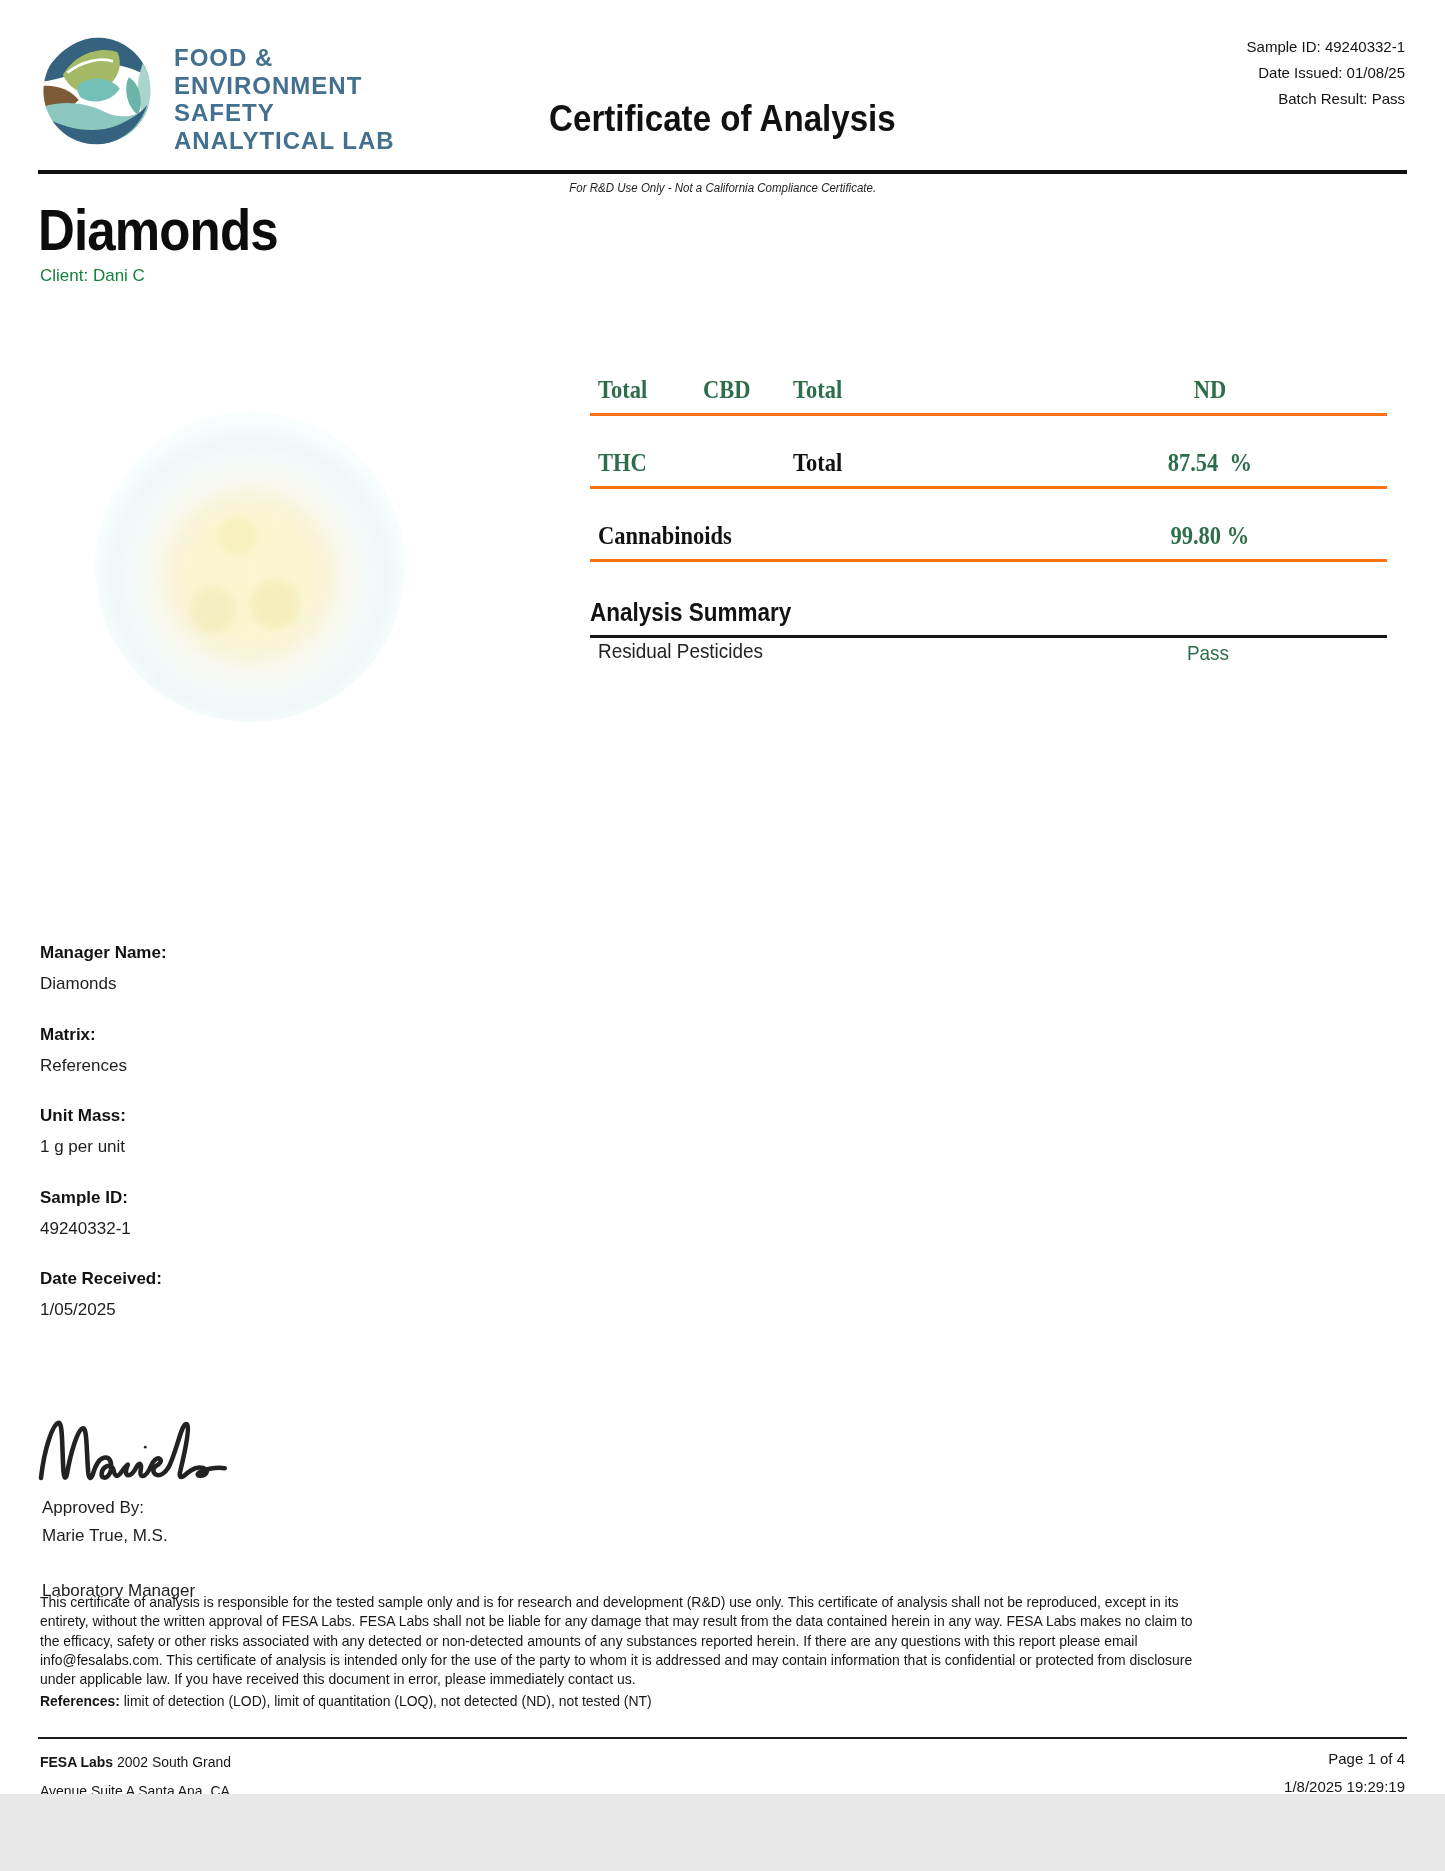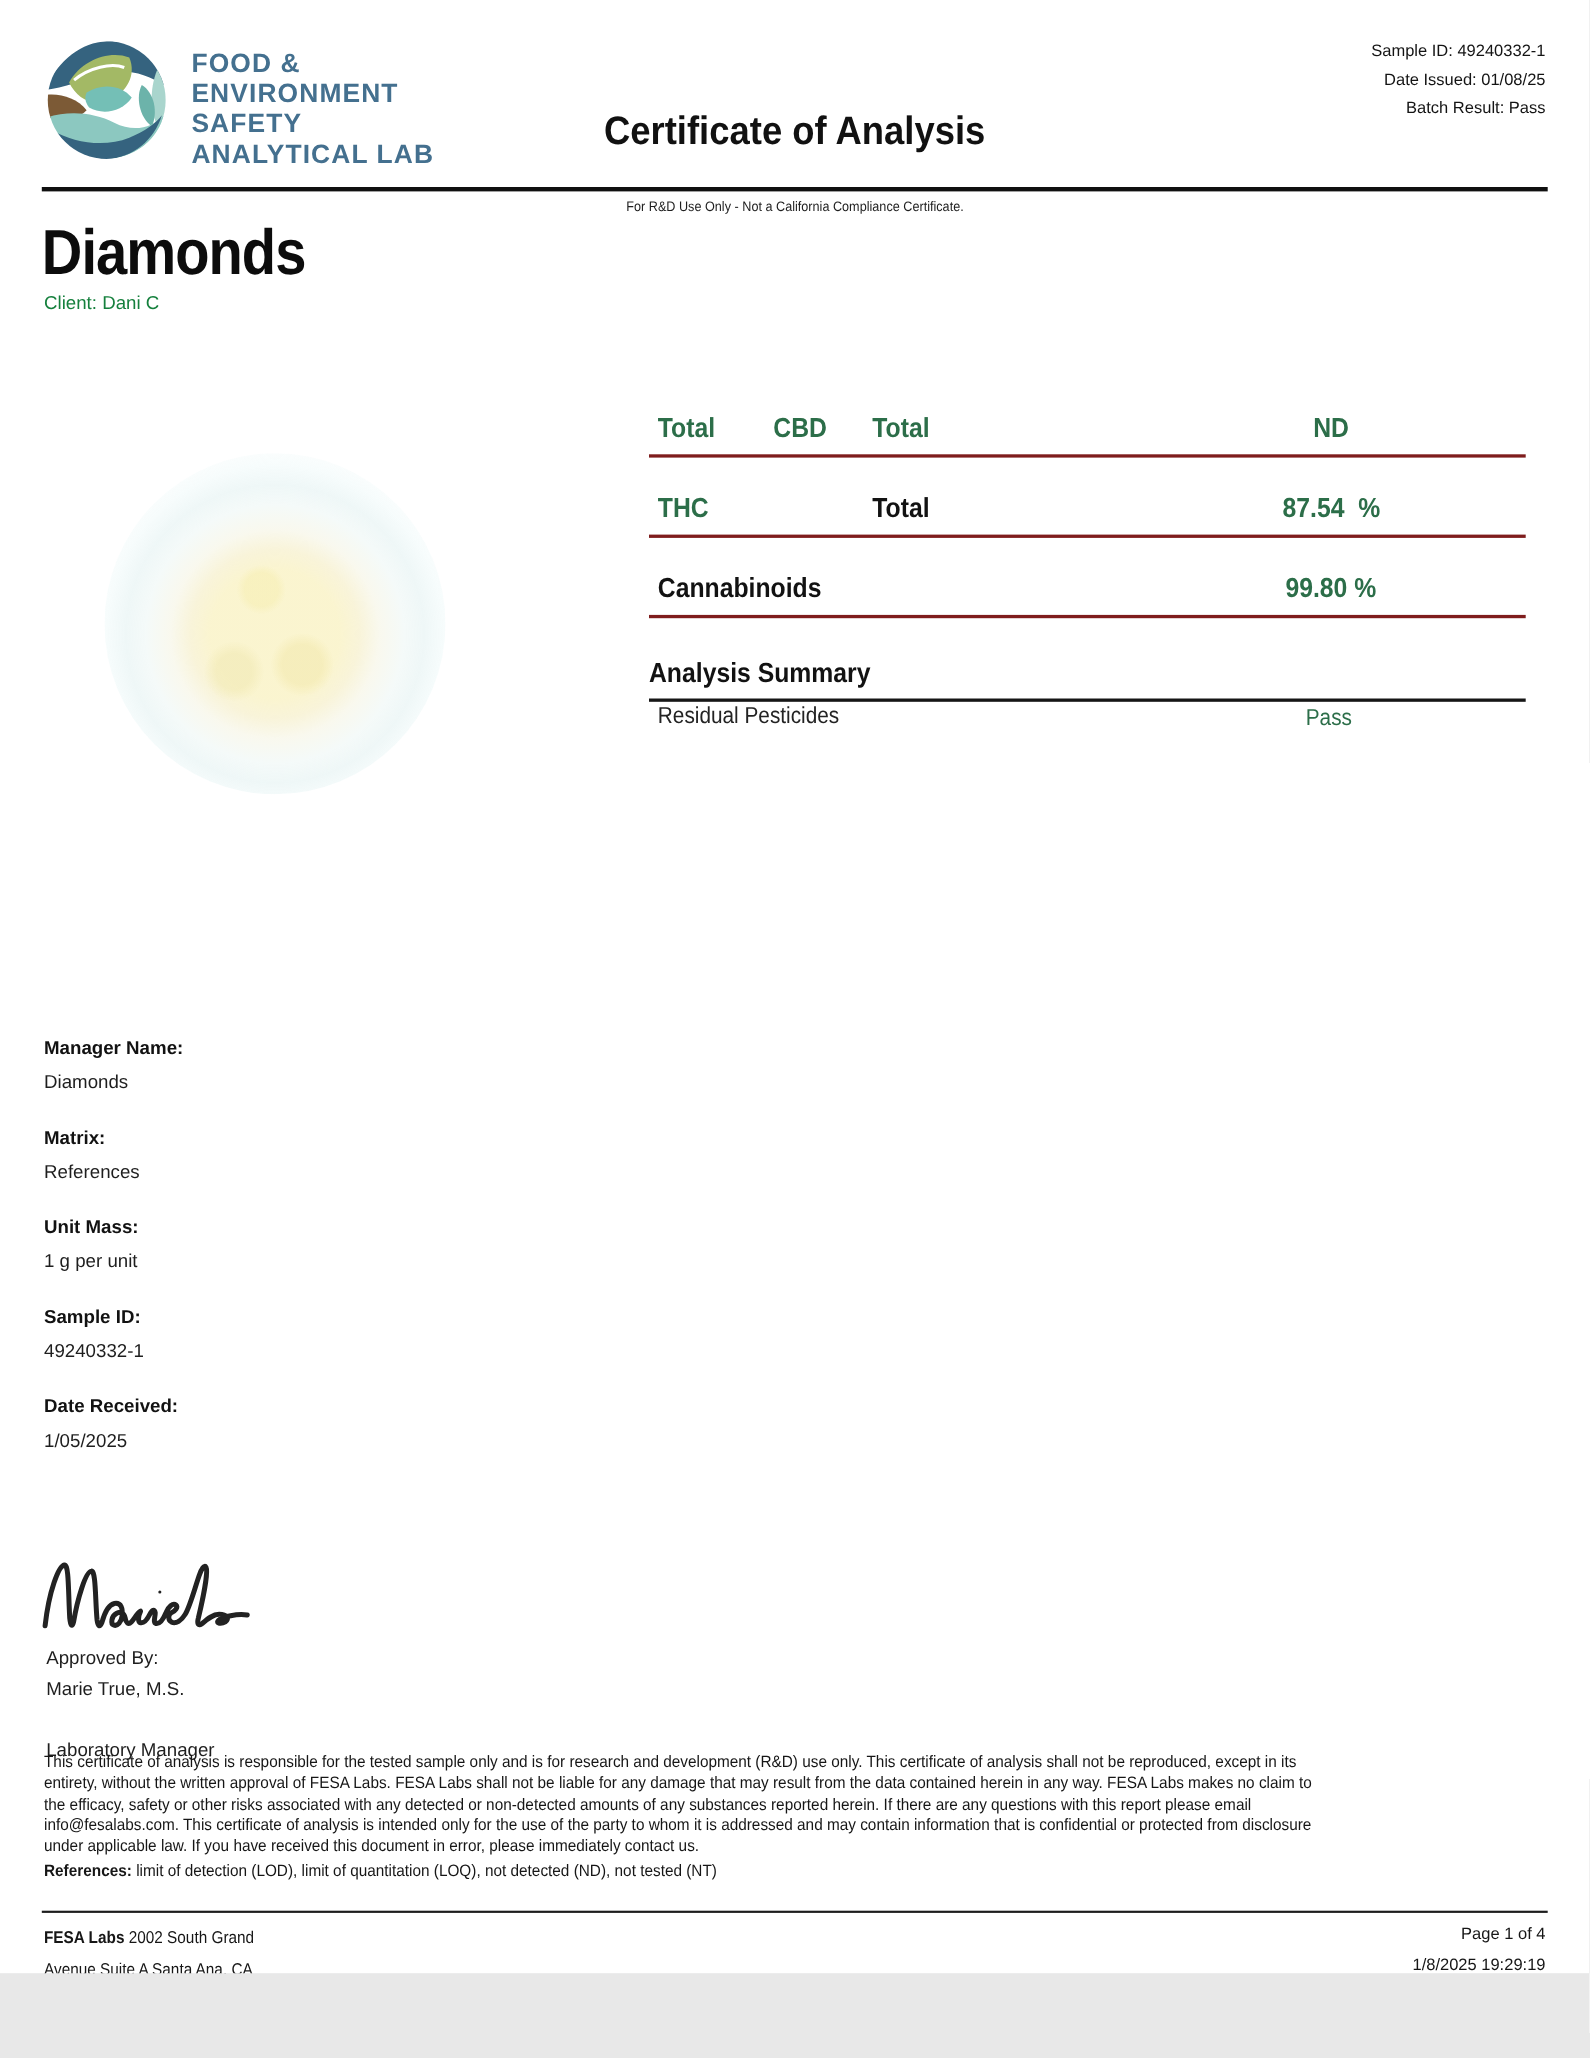--- a/index.html
+++ b/index.html
@@ -10,42 +10,42 @@
   .abs{position:absolute;}
   .cond{display:inline-block;transform:scaleX(.9);transform-origin:0 100%;white-space:nowrap;}
   .cond-c{display:inline-block;transform:scaleX(.92);transform-origin:50% 100%;white-space:nowrap;}
 
   
   #logo-mark{left:40px;top:34px;width:114px;height:114px;}
   #logo-text{left:174px;top:44px;font-size:24px;line-height:27.5px;font-weight:600;
     letter-spacing:1px;color:#44708f;}
   #coa-title{left:0;right:0;top:98px;text-align:center;font-size:36px;font-weight:700;color:#111;}
   #header-rule{left:38px;right:38px;top:170px;height:4px;background:#101010;}
-  #coa-subtitle{left:0;right:0;top:181px;text-align:center;font-size:12.5px;color:#1e1e1e;}
+  #coa-subtitle{left:0;right:0;top:181px;text-align:center;font-size:12.5px;color:#1e1e1e;font-style:italic;}
   #meta{right:40px;top:34px;text-align:right;font-size:15px;line-height:26px;color:#141414;}
 
   
   #sample-title{left:38px;top:196px;font-size:58px;font-weight:700;color:#0c0c0c;}
   #sample-title .cond{transform:scaleX(.88);letter-spacing:-1px;}
   #client-line{left:40px;top:266px;font-size:17px;font-weight:400;color:#15803d;text-align:right;}
 
   
   #product-photo{left:95px;top:412px;width:310px;height:310px;border-radius:50%;
     background:
       radial-gradient(circle at 46% 40%, rgba(246,238,178,.55) 0 6%, rgba(255,255,255,0) 9%),
       radial-gradient(circle at 58% 62%, rgba(242,232,170,.5) 0 7%, rgba(255,255,255,0) 11%),
       radial-gradient(circle at 38% 64%, rgba(240,232,176,.5) 0 6%, rgba(255,255,255,0) 10%),
       radial-gradient(circle at 50% 53%, rgba(250,244,205,.95) 0 26%, rgba(247,241,208,.8) 34%,
         rgba(244,243,224,.55) 42%, rgba(236,246,244,.55) 52%, rgba(228,242,242,.6) 60%,
         rgba(240,250,250,.55) 68%, rgba(248,252,252,.4) 76%, rgba(255,255,255,0) 86%);
   }
 
   
   #results-table{left:590px;top:343px;width:797px;}
-  .rt-row{position:relative;height:70px;border-bottom:3px solid #7f1d1d;}
+  .rt-row{position:relative;height:70px;border-bottom:3px solid #f97316;font-family:Liberation Serif, serif;}
   .rt-row .cell{position:absolute;bottom:9px;font-size:25px;font-weight:700;}
   .g{color:#2c6e49;}
   .k{color:#121212;}
   .c0{left:8px;} .c1{left:113px;} .c2{left:203px;}
   .valcell{left:495px;width:250px;text-align:center;}
   .valcell .cond{transform-origin:50% 100%;}
 
   
   #analysis-summary{left:590px;top:598px;width:797px;}
   #as-title{font-size:25px;font-weight:700;color:#121212;margin:0;}

